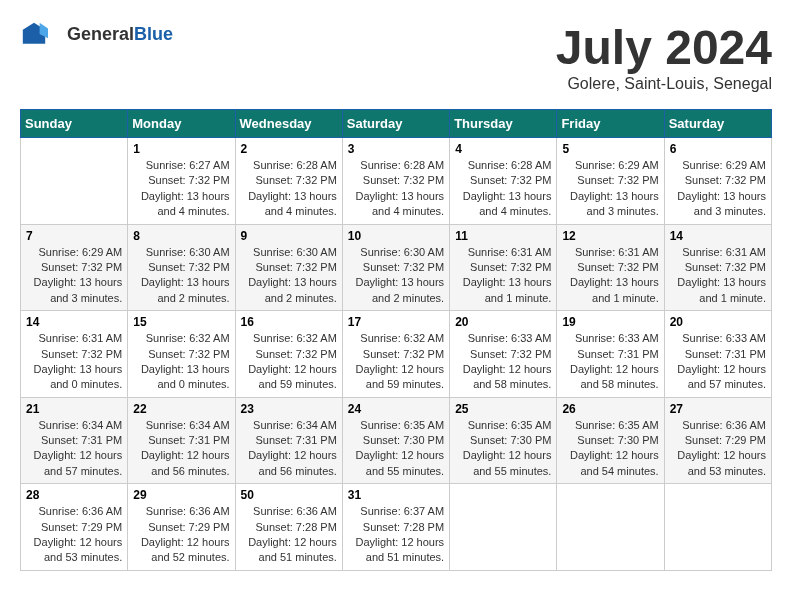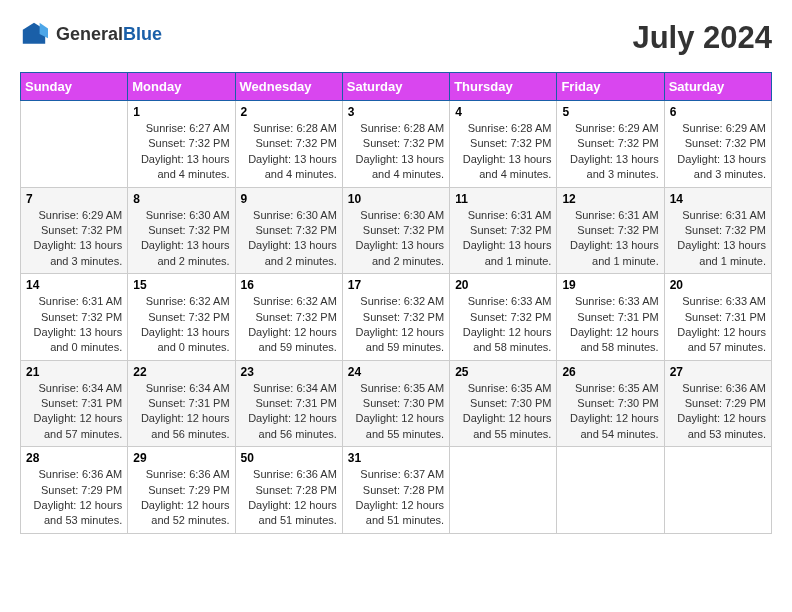--- a/index.html
+++ b/index.html
@@ -12,45 +12,45 @@
     }
     .header {
       display: flex;
       justify-content: space-between;
       align-items: flex-start;
       margin-bottom: 16px;
     }
     .logo {
       display: flex;
       align-items: center;
-      gap: 8px;
+      gap: 19px;
     }
     .logo-icon {
       width: 28px;
       height: 28px;
     }
     .title-block {
       text-align: right;
     }
     .month-year {
-      font-size: 31px;
+      font-size: 48px;
       font-weight: bold;
       color: #333;
     }
     .location {
       font-size: 16px;
       color: #333;
     }
     table {
       width: 100%;
       border-collapse: collapse;
       font-size: 11px;
     }
     thead tr th {
-      background-color: #d946ef;
+      background-color: #0f766e;
       color: #fff;
       padding: 6px 4px;
       text-align: left;
       font-size: 13px;
       font-weight: bold;
       border: 1px solid #1a5fa8;
     }
     tbody tr td {
       border: 1px solid #ccc;
       vertical-align: top;
@@ -87,20 +87,21 @@
     <svg class="logo-icon" viewBox="0 0 40 40" xmlns="http://www.w3.org/2000/svg">
       <polygon points="20,4 36,14 36,34 20,34 4,34 4,14" fill="#1a5fa8"></polygon>
       <polygon points="28,4 40,12 40,26 28,20" fill="#4da6e8"></polygon>
     </svg>
     <div>
       <span style="font-size:18px;font-weight:bold;color:#333;">General</span><span style="font-size:18px;font-weight:bold;color:#1a5fa8;">Blue</span>
     </div>
   </div>
   <div class="title-block">
     <div class="month-year">July 2024</div>
+    <div class="location">Golere, Saint-Louis, Senegal</div>
   </div>
 </div>
 
 <table>
   <thead>
     <tr>
     <th>Sunday</th>
         <th>Monday</th>
         <th>Wednesday</th>
         <th>Saturday</th>

